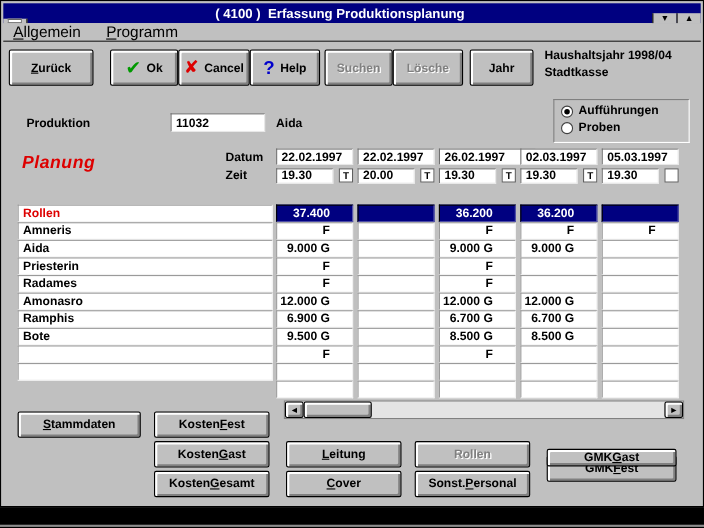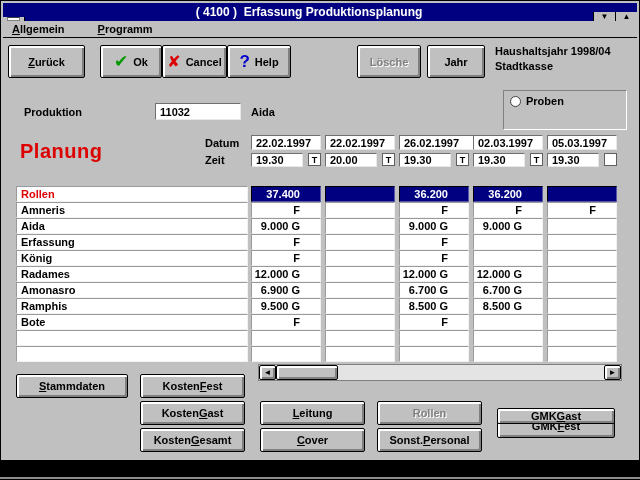--- a/index.html
+++ b/index.html
@@ -18,22 +18,22 @@
   .sysglyph { width:13px; height:4px; background:#fff; border:1px solid #808080; border-top-color:#404040; }
   .title-text { flex:1; color:#fff; font-size:12px; font-weight:bold; text-align:center; line-height:18px;
                 white-space:pre; overflow:hidden; }
   .winbtns { display:flex; }
   .winbtn { width:22px; background:#c0c0c0; border-left:1px solid #000;
             display:flex; align-items:center; justify-content:center;
             font-size:8px; color:#000; }
 
   
   .menubar { height:17px; background:#c0c0c0; border-bottom:1px solid #000;
-             display:flex; align-items:center; padding:0 9px; gap:33px;
-             font-size:11px; font-weight:bold; }
+             display:flex; align-items:center; padding:0 9px; gap:23px;
+             font-size:14px; font-weight:normal; }
   .menu-item { cursor:default; }
 
   
   .body { position:relative; height:420px; background:#c0c0c0; font-size:11px; font-weight:bold; }
 
   
   .btn { position:absolute; background:#c0c0c0; border:1px solid #000; border-radius:2px;
          box-shadow: inset 1px 1px 0 #fff, inset 2px 2px 0 #fff,
                      inset -1px -1px 0 #808080, inset -2px -2px 0 #808080;
          font-family:inherit; font-size:11px; font-weight:bold; color:#000;
@@ -45,21 +45,21 @@
   .icon.quest { color:#0000cc; font-size:17px; }
 
   
   .field { position:absolute; background:#fff; border:1px solid;
            border-color:#707070 #e8e8e8 #e8e8e8 #707070;
            display:flex; align-items:center; padding:0 4px; font-weight:bold; }
   input.field { font-family:inherit; font-size:11px; color:#000; outline:none; }
 
   .label { position:absolute; color:#000; }
   .red { color:#dd0000; }
-  .planung { font-size:20px; letter-spacing:0.5px; }
+  .planung { font-size:16px; letter-spacing:0.5px;font-style:italic; }
 
   
   .groupbox { position:absolute; border:1px solid; border-color:#808080 #fff #fff #808080;
               padding:4px 6px; display:flex; flex-direction:column; gap:3px; }
   .radio-row { display:flex; align-items:center; gap:5px; }
   .radio { width:11px; height:11px; border-radius:50%; background:#fff;
            border:1px solid #404040; position:relative; flex:0 0 auto; }
   .radio.selected::after { content:""; position:absolute; left:2px; top:2px; right:2px; bottom:2px;
                            background:#000; border-radius:50%; }
 
@@ -117,31 +117,36 @@
         <span>Ok</span>
       </button>
       <button class="btn" style="left:159px; top:7px; width:65px; height:33px;">
         <span class="icon cross">✘</span>
         <span>Cancel</span>
       </button>
       <button class="btn" style="left:224px; top:7px; width:64px; height:33px;">
         <span class="icon quest">?</span>
         <span>Help</span>
       </button>
+      <button class="btn disabled" style="left:292px; top:7px; width:62px; height:33px;">Suchen</button>
       <button class="btn disabled" style="left:354px; top:7px; width:64px; height:33px;">Lösche</button>
       <button class="btn" style="left:424px; top:7px; width:58px; height:33px;">Jahr</button>
 
       <div class="label" style="left:492px; top:7px;">Haushaltsjahr 1998/04</div>
       <div class="label" style="left:492px; top:22px;">Stadtkasse</div>
 
       <div class="label" style="left:21px; top:68px;">Produktion</div>
       <input class="field" style="left: 152px; top: 65px; width: 86px; height: 17px;" readonly="" value="11032">
       <div class="label" style="left:248px; top:68px;">Aida</div>
 
       <div class="groupbox" style="left:500px; top:52px; width:124px; height:40px;">
+        <div class="radio-row">
+          <span class="radio selected"></span>
+          <span>Aufführungen</span>
+        </div>
         <div class="radio-row">
           <span class="radio"></span>
           <span>Proben</span>
         </div>
       </div>
 
       <div class="label red planung" style="left:17px; top:102px;">Planung</div>
       <div class="label" style="left:202px; top:99px;">Datum</div>
       <div class="label" style="left:202px; top:116px;">Zeit</div>
 
@@ -160,22 +165,21 @@
       <div class="tbox" style="left:305px; top:115px;">T</div>
       <div class="tbox" style="left:379px; top:115px;">T</div>
       <div class="tbox" style="left:453px; top:115px;">T</div>
       <div class="tbox" style="left:527px; top:115px;">T</div>
       <div class="tbox" style="left:601px; top:115px;"></div>
 
       <div class="gcol" style="left:13px; width:232px;">
         <div class="cell lbl red">Rollen</div>
         <div class="cell lbl">Amneris</div>
         <div class="cell lbl">Aida</div>
-        <div class="cell lbl">Erfassung</div>
-        <div class="cell lbl">König</div>
+        <div class="cell lbl">Priesterin</div>
         <div class="cell lbl">Radames</div>
         <div class="cell lbl">Amonasro</div>
         <div class="cell lbl">Ramphis</div>
         <div class="cell lbl">Bote</div>
         <div class="cell lbl"></div>
         <div class="cell lbl"></div>
       </div>
 
       <div class="gcol" style="left:248px; width:70px;">
         <div class="cell num total">37.400</div>

